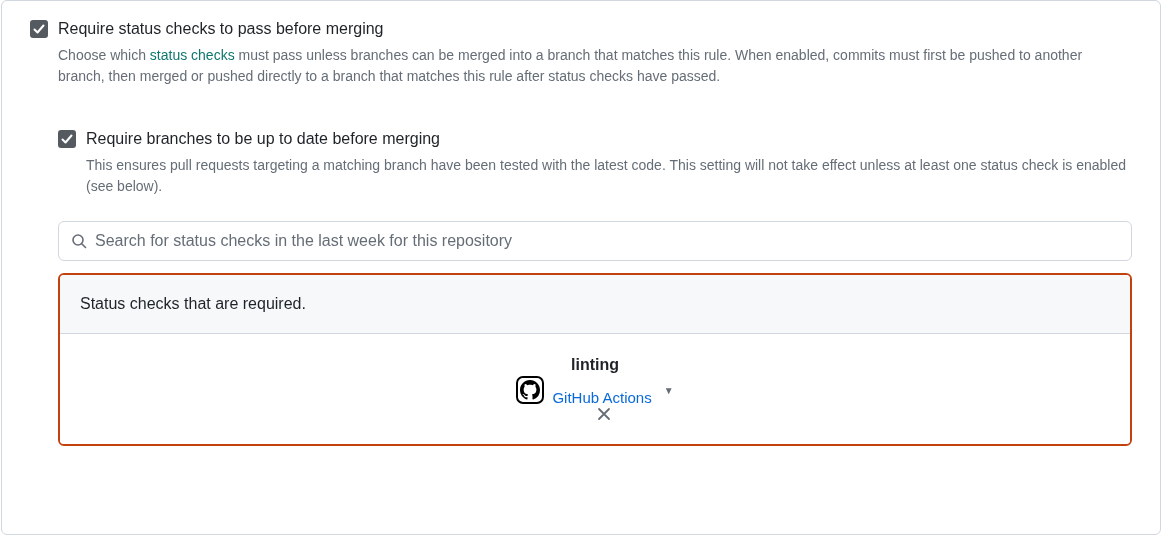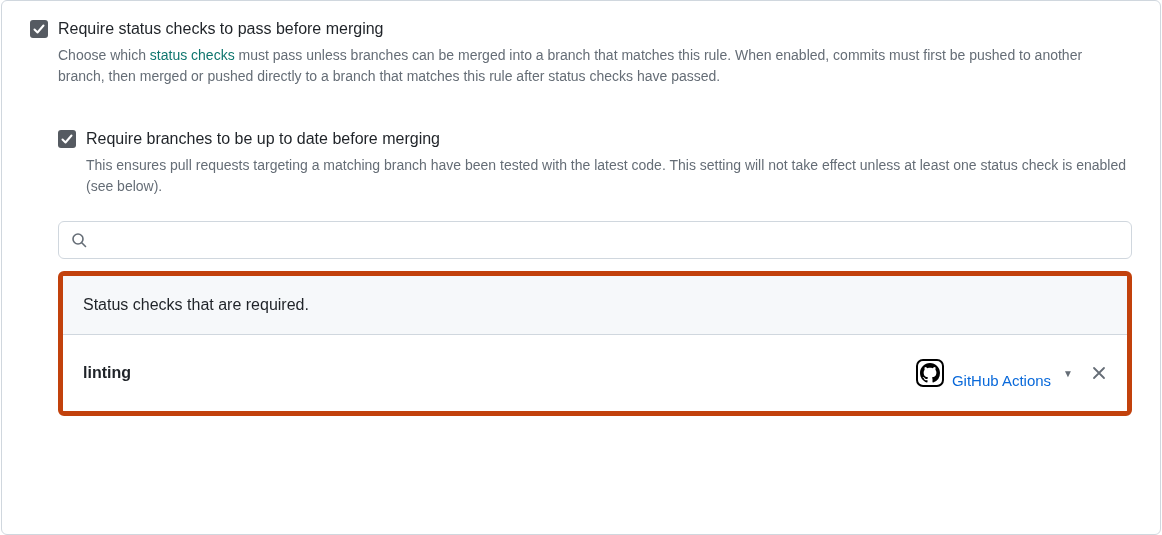--- a/index.html
+++ b/index.html
@@ -78,36 +78,37 @@
       color: #1f2328;
       flex: 1;
       background: transparent;
     }
     .search-box input::placeholder {
       color: #656d76;
     }
     .required-list {
       margin-top: 12px;
       margin-left: 28px;
-      border: 5px solid #c2410c;
+      border: 2px solid #c2410c;
       border-radius: 6px;
       overflow: hidden;
     }
     .required-header {
       background: #f6f8fa;
       padding: 20px 20px;
       font-size: 16px;
       color: #1f2328;
       border-bottom: 1px solid #d0d7de;
     }
     .required-item {
       display: flex;
       align-items: center;
       padding: 22px 20px;
       background: #ffffff;
+      flex-direction: column;
     }
     .required-item-name {
       flex: 1;
       font-size: 16px;
       font-weight: 600;
       color: #1f2328;
     }
     .required-source {
       display: flex;
       align-items: center;
@@ -177,20 +178,21 @@
         <div class="check-title">Require branches to be up to date before merging</div>
         <div class="check-desc">This ensures pull requests targeting a matching branch have been tested with the latest code. This setting will not take effect unless at least one status check is enabled (see below).</div>
       </div>
     </div>
 
     <div class="search-box">
       <svg width="16" height="16" viewBox="0 0 16 16">
         <circle cx="7" cy="7" r="5" stroke="#656d76" stroke-width="1.6" fill="none"></circle>
         <line x1="11" y1="11" x2="14.5" y2="14.5" stroke="#656d76" stroke-width="1.6" stroke-linecap="round"></line>
       </svg>
+      <input type="text" placeholder="Search for status checks in the last week for this repository" style="">
     </div>
 
     <div class="required-list">
       <div class="required-header">Status checks that are required.</div>
       <div class="required-item">
         <div class="required-item-name">linting</div>
         <div class="required-source">
           <span class="gh-icon">
             <svg viewBox="0 0 16 16" fill="#000000">
               <path d="M8 0C3.58 0 0 3.58 0 8c0 3.54 2.29 6.53 5.47 7.59.4.07.55-.17.55-.38 0-.19-.01-.82-.01-1.49-2.01.37-2.53-.49-2.69-.94-.09-.23-.48-.94-.82-1.13-.28-.15-.68-.52-.01-.53.63-.01 1.08.58 1.23.82.72 1.21 1.87.87 2.33.66.07-.52.28-.87.51-1.07-1.78-.2-3.64-.89-3.64-3.95 0-.87.31-1.59.82-2.15-.08-.2-.36-1.02.08-2.12 0 0 .67-.21 2.2.82.64-.18 1.32-.27 2-.27.68 0 1.36.09 2 .27 1.53-1.04 2.2-.82 2.2-.82.44 1.1.16 1.92.08 2.12.51.56.82 1.27.82 2.15 0 3.07-1.87 3.75-3.65 3.95.29.25.54.73.54 1.48 0 1.07-.01 1.93-.01 2.2 0 .21.15.46.55.38A8.013 8.013 0 0016 8c0-4.42-3.58-8-8-8z"></path>

